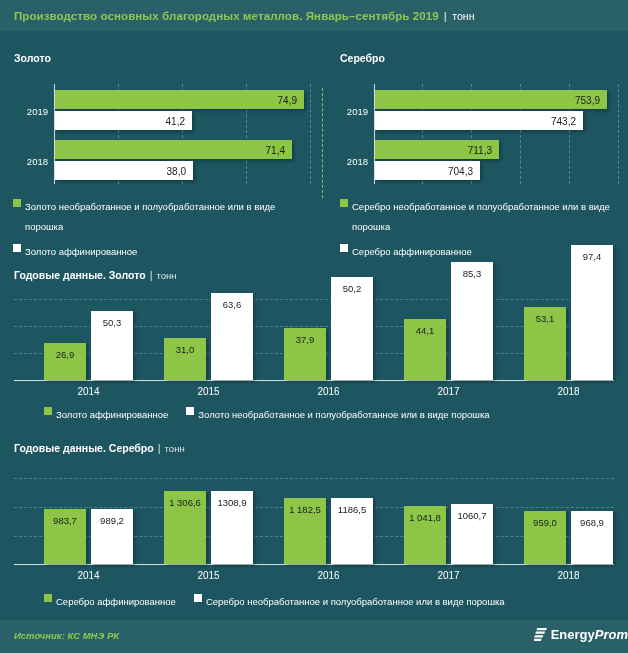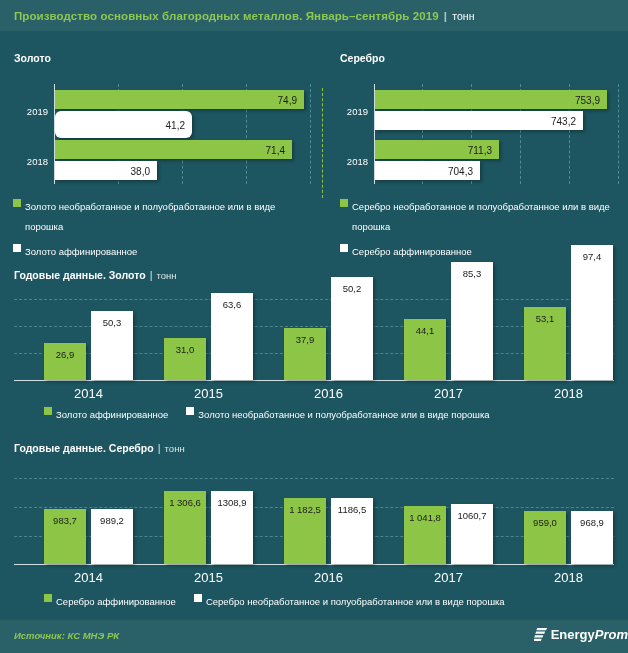--- a/index.html
+++ b/index.html
@@ -47,21 +47,21 @@
   .legtxt{font-size:9.5px;color:#ffffff;line-height:20px;}
 
   
   .vchart{position:absolute;}
   .hgrid{position:absolute;height:0;border-top:1px dashed #4a858e;}
   .baseline{position:absolute;height:1px;background:#cfe0e0;}
   .vbar{position:absolute;box-shadow:2px 2px 3px rgba(0,0,0,.28);}
   .vbar.green{background:#8dc646;}
   .vbar.white{background:#ffffff;}
   .vbar .bval{position:absolute;left:0;right:0;top:6px;text-align:center;font-size:9.5px;color:#1b1b1b;white-space:nowrap;}
-  .xlab{position:absolute;font-size:13px;color:#ffffff;text-align:center;}
+  .xlab{position:absolute;font-size:10px;color:#ffffff;text-align:center;}
 
   .divider{position:absolute;border-left:1px dashed #8dc646;width:0;}
 
   
   .footer{position:absolute;left:0;bottom:0;width:628px;height:33px;background:#2a6168;}
   .srctxt{position:absolute;left:14px;top:10px;font-size:9.5px;font-style:italic;font-weight:bold;color:#8ec751;white-space:nowrap;}
   .logo{position:absolute;right:0;top:7px;display:flex;align-items:center;}
   .logo .mark{width:13px;height:14px;margin-right:4px;}
   .logo .lt1{font-size:13px;font-weight:bold;color:#ffffff;}
   .logo .lt2{font-size:13px;font-weight:bold;font-style:italic;color:#ffffff;}
@@ -88,27 +88,27 @@
     <div class="vgrid" style="left:168px;top:6px;height:100px;"></div>
     <div class="vgrid" style="left:232px;top:6px;height:100px;"></div>
     <div class="vgrid" style="left:296px;top:6px;height:100px;"></div>
 
     <div class="ylab" style="left:0px;top:28px;width:34px;">2019</div>
     <div class="ylab" style="left:0px;top:78px;width:34px;">2018</div>
 
     <div class="hbar green" style="left:41px;top:12px;height:19px;width:249px;">
       <span class="bval">74,9</span>
     </div>
-    <div class="hbar white" style="left:41px;top:33px;height:27px;width:137px;border-radius:6px;">
+    <div class="hbar white" style="left:41px;top:33px;height:19px;width:137px;">
       <span class="bval">41,2</span>
     </div>
     <div class="hbar green" style="left:41px;top:62px;height:19px;width:237px;">
       <span class="bval">71,4</span>
     </div>
-    <div class="hbar white" style="left:41px;top:83px;height:19px;width:102px;">
+    <div class="hbar white" style="left:41px;top:83px;height:19px;width:138px;">
       <span class="bval">38,0</span>
     </div>
   </div>
 
   <div class="hchart" id="chart-silver-top" style="left:336px;top:78px;width:292px;height:110px;">
     <div class="axisline" style="left:38px;top:6px;height:100px;"></div>
     <div class="vgrid" style="left:86px;top:6px;height:100px;"></div>
     <div class="vgrid" style="left:135px;top:6px;height:100px;"></div>
     <div class="vgrid" style="left:184px;top:6px;height:100px;"></div>
     <div class="vgrid" style="left:233px;top:6px;height:100px;"></div>

